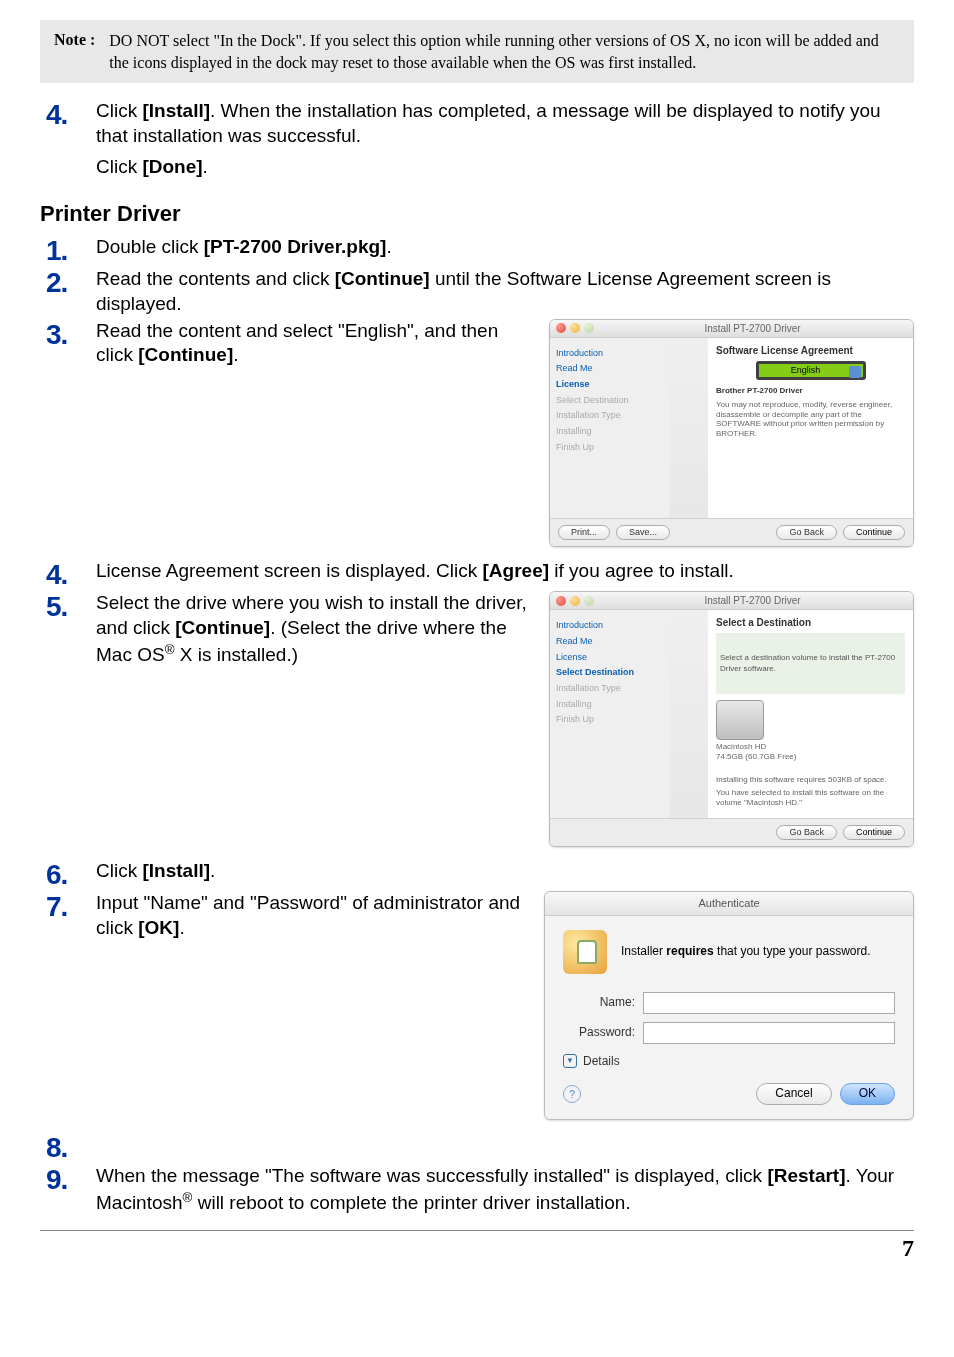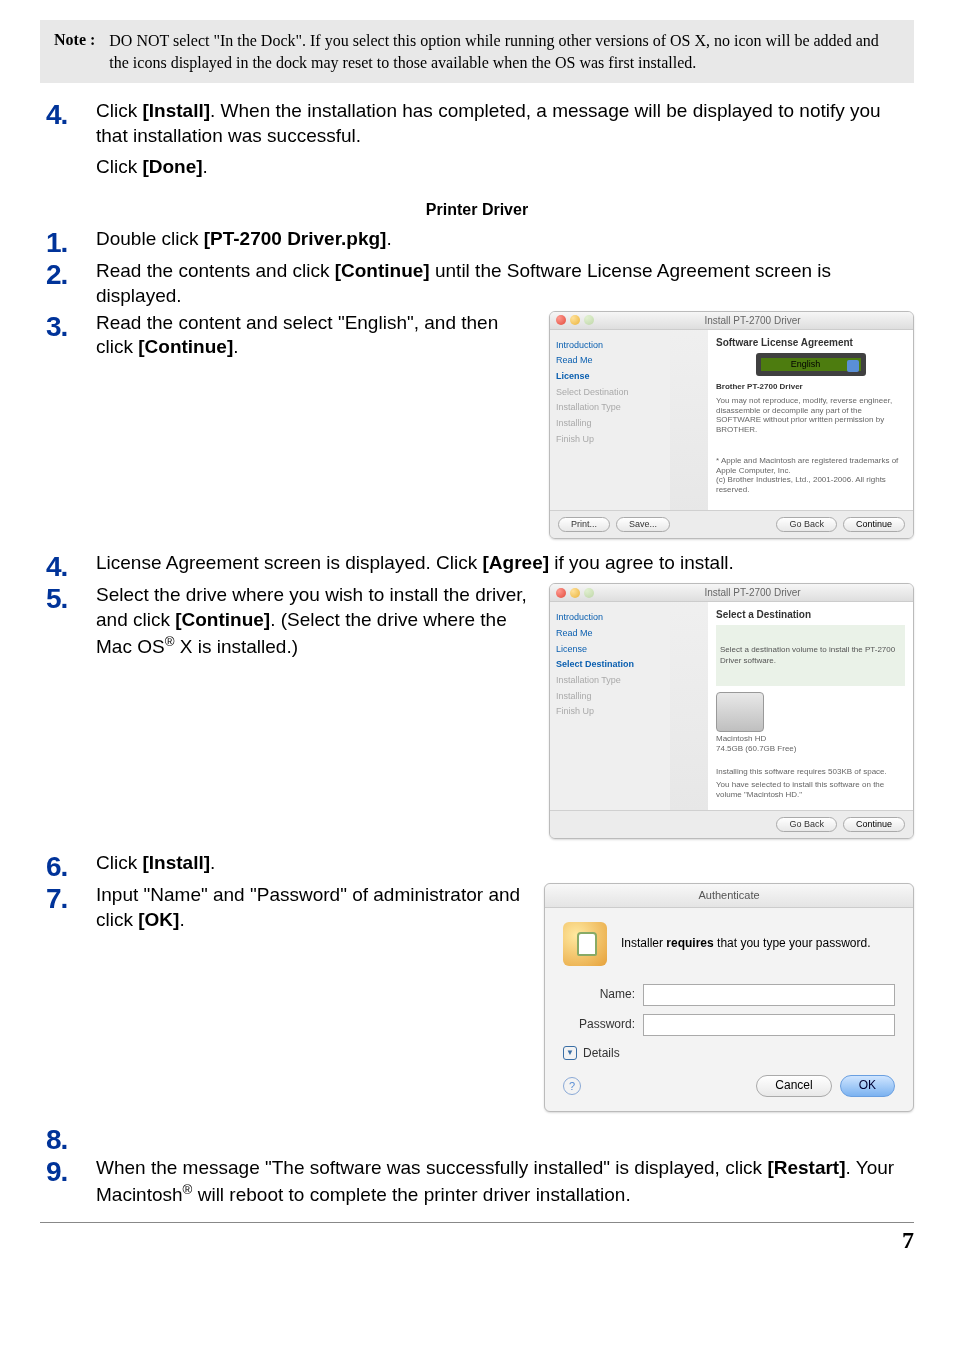--- a/index.html
+++ b/index.html
@@ -4,42 +4,42 @@
 <style>
   * { box-sizing: border-box; margin: 0; padding: 0; }
   body { font-family: Arial, Helvetica, sans-serif; font-size: 16px; width: 954px; background: #fff; padding: 20px 40px 10px 40px; color: #000; }
   .note-box { background: #e8e8e8; padding: 10px 14px; margin-bottom: 16px; display: flex; align-items: flex-start; gap: 14px; }
   .note-label { font-family: Georgia, 'Times New Roman', serif; font-weight: bold; white-space: nowrap; font-size: 16px; padding-top:1px; }
   .note-text { font-family: Georgia, 'Times New Roman', serif; font-size: 16px; line-height: 1.35; }
   .step { display: flex; align-items: flex-start; margin-bottom: 2px; }
   .step-num { color: #003399; font-family: Arial, Helvetica, sans-serif; font-weight: 900; font-size: 28px; width: 56px; flex: none; line-height: 1; padding-top: 2px; padding-left: 6px; letter-spacing: -1px; }
   .step-body { flex: 1; font-family: Arial, Helvetica, sans-serif; font-size: 19px; line-height: 1.3; }
   .step-body b { font-weight: bold; }
-  .section-h { font-family: Arial, Helvetica, sans-serif; font-weight: bold; font-size: 16px; margin: 10px 0 8px 0; text-align: center; }
+  .section-h { font-family: Arial, Helvetica, sans-serif; font-weight: bold; font-size: 22px; margin: 10px 0 8px 0; }
   .side-by { display: flex; align-items: flex-start; gap: 10px; }
   .side-text { flex: 1; }
   .dialog-wrap { flex: none; width: 370px; display:flex; justify-content:flex-end;align-items:center; }
   .dialog { width: 365px; border: 1px solid #bbb; border-radius: 6px; background: linear-gradient(#f0f0f0,#e6e6e6); font-family: 'Lucida Grande', Arial, sans-serif; font-size: 10px; box-shadow: 0 1px 2px rgba(0,0,0,0.15); overflow:hidden; }
   .dialog-titlebar { display: flex; align-items: center; height: 18px; padding: 0 6px; background: linear-gradient(#f6f6f6,#dedede); border-bottom: 1px solid #ccc; }
   .tldot { width: 10px; height: 10px; border-radius: 50%; margin-right: 4px; }
   .tldot.r { background: radial-gradient(circle at 30% 30%, #ff9a90, #e2493a); }
   .tldot.y { background: radial-gradient(circle at 30% 30%, #ffe19a, #eab33a); }
   .tldot.g { background: radial-gradient(circle at 30% 30%, #c9f39a, #7abf3a); opacity: .35; }
   .dialog-title { flex: 1; text-align: center; color: #666; font-size: 10px; }
   .dialog-body { display: flex; gap: 38px; }
   .dialog-side { width: 120px; background: #efefef; padding: 8px 6px; font-size: 9px; color: #555; }
   .dialog-side ul { list-style: none; }
   .dialog-side li { padding: 2px 0; }
   .dialog-side li.active { color: #0a5fb0; font-weight: bold; }
   .dialog-side li.done { color: #0a5fb0; }
   .dialog-side li.dim { color: #aaa; }
   .dialog-main { flex: 1; background: #fff; padding: 6px 8px; position: relative; min-height: 180px; }
   .dialog-main-h { font-weight: bold; font-size: 10px; margin-bottom: 4px; color:#333; }
   .lang-sel { display:flex; justify-content:center; margin-bottom:6px; }
-  .lang-sel-box { border:5px solid #404040; border-radius:3px; padding:1px 18px 1px 8px; font-size:9px; background:#4d7c0f; position:relative; width:110px; text-align:center; }
+  .lang-sel-box { border:3px solid #404040; border-radius:3px; padding:1px 18px 1px 8px; font-size:9px; background:#84cc16; position:relative; width:110px; text-align:center; }
   .lang-sel-box::after { content:""; position:absolute; right:2px; top:2px; width:12px; height:12px; background:#5a8fd6; border-radius:2px; }
   .tiny-text { font-size: 8px; color: #666; line-height: 1.2; margin-bottom: 4px; }
   .dialog-buttons { background: #ececec; padding: 6px 8px; display: flex; gap: 6px; justify-content: flex-end; border-top:1px solid #d0d0d0; }
   .dialog-buttons.left2 { justify-content: space-between; }
   .dbtn { background: linear-gradient(#ffffff,#e8e8e8); border: 1px solid #aaa; border-radius: 10px; padding: 1px 12px; font-size: 9px; color: #333; }
   .dbtn.primary { color:#000; }
   .dest-icon { width: 48px; height: 40px; margin: 6px 0 2px 0; background: linear-gradient(#e8e8e8,#bfbfbf); border:1px solid #999; border-radius:4px; }
   .dest-label { font-size: 8px; color:#666; }
   .auth-dialog { width: 423px; border: 1px solid #bbb; border-radius: 6px; background: #f3f3f3; font-family: 'Lucida Grande', Arial, sans-serif; font-size: 11px; padding: 0; box-shadow: 0 1px 2px rgba(0,0,0,0.15); }
   .auth-titlebar { text-align:center; padding: 4px 0; background: linear-gradient(#f8f8f8,#e4e4e4); border-bottom:1px solid #ccc; border-top-left-radius:6px; border-top-right-radius:6px; color:#555; font-size:11px; }
@@ -123,22 +123,20 @@
             </ul>
           </div>
           <div class="dialog-main">
             <div class="dialog-main-h">Software License Agreement</div>
             <div class="lang-sel">
               <div class="lang-sel-box">English</div>
             </div>
             <div class="tiny-text" style="font-weight:bold; color:#333;">Brother PT-2700 Driver</div>
             <div class="tiny-text">You may not reproduce, modify, reverse engineer, disassemble or decompile any part of the SOFTWARE without prior written permission by BROTHER.</div>
             <div style="height:18px"></div>
-            <div class="tiny-text" style="white-space:pre-line;">* Apple and Macintosh are registered trademarks of Apple Computer, Inc.
-(c) Brother Industries, Ltd., 2001-2006. All rights reserved.</div>
           </div>
         </div>
         <div class="dialog-buttons left2">
           <div style="display:flex; gap:6px;">
             <div class="dbtn">Print...</div>
             <div class="dbtn">Save...</div>
           </div>
           <div style="display:flex; gap:6px;">
             <div class="dbtn">Go Back</div>
             <div class="dbtn primary">Continue</div>

